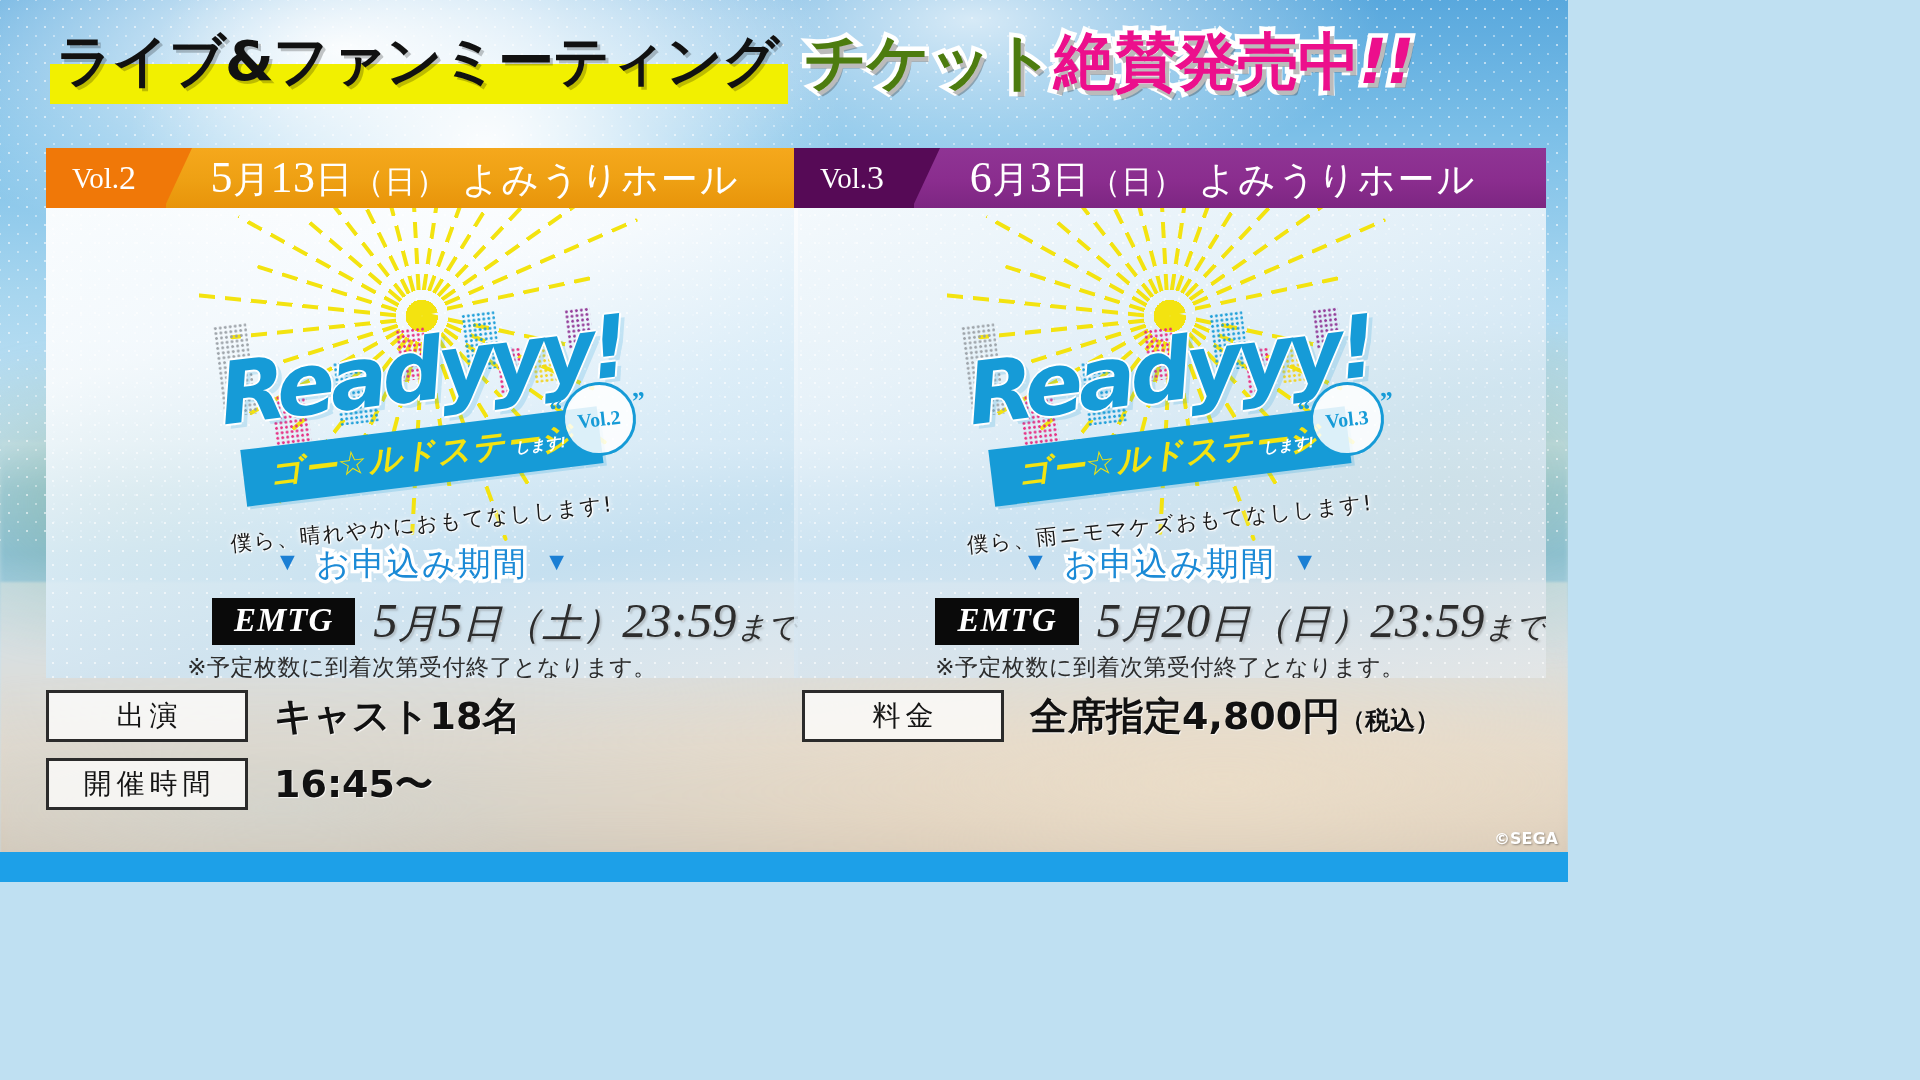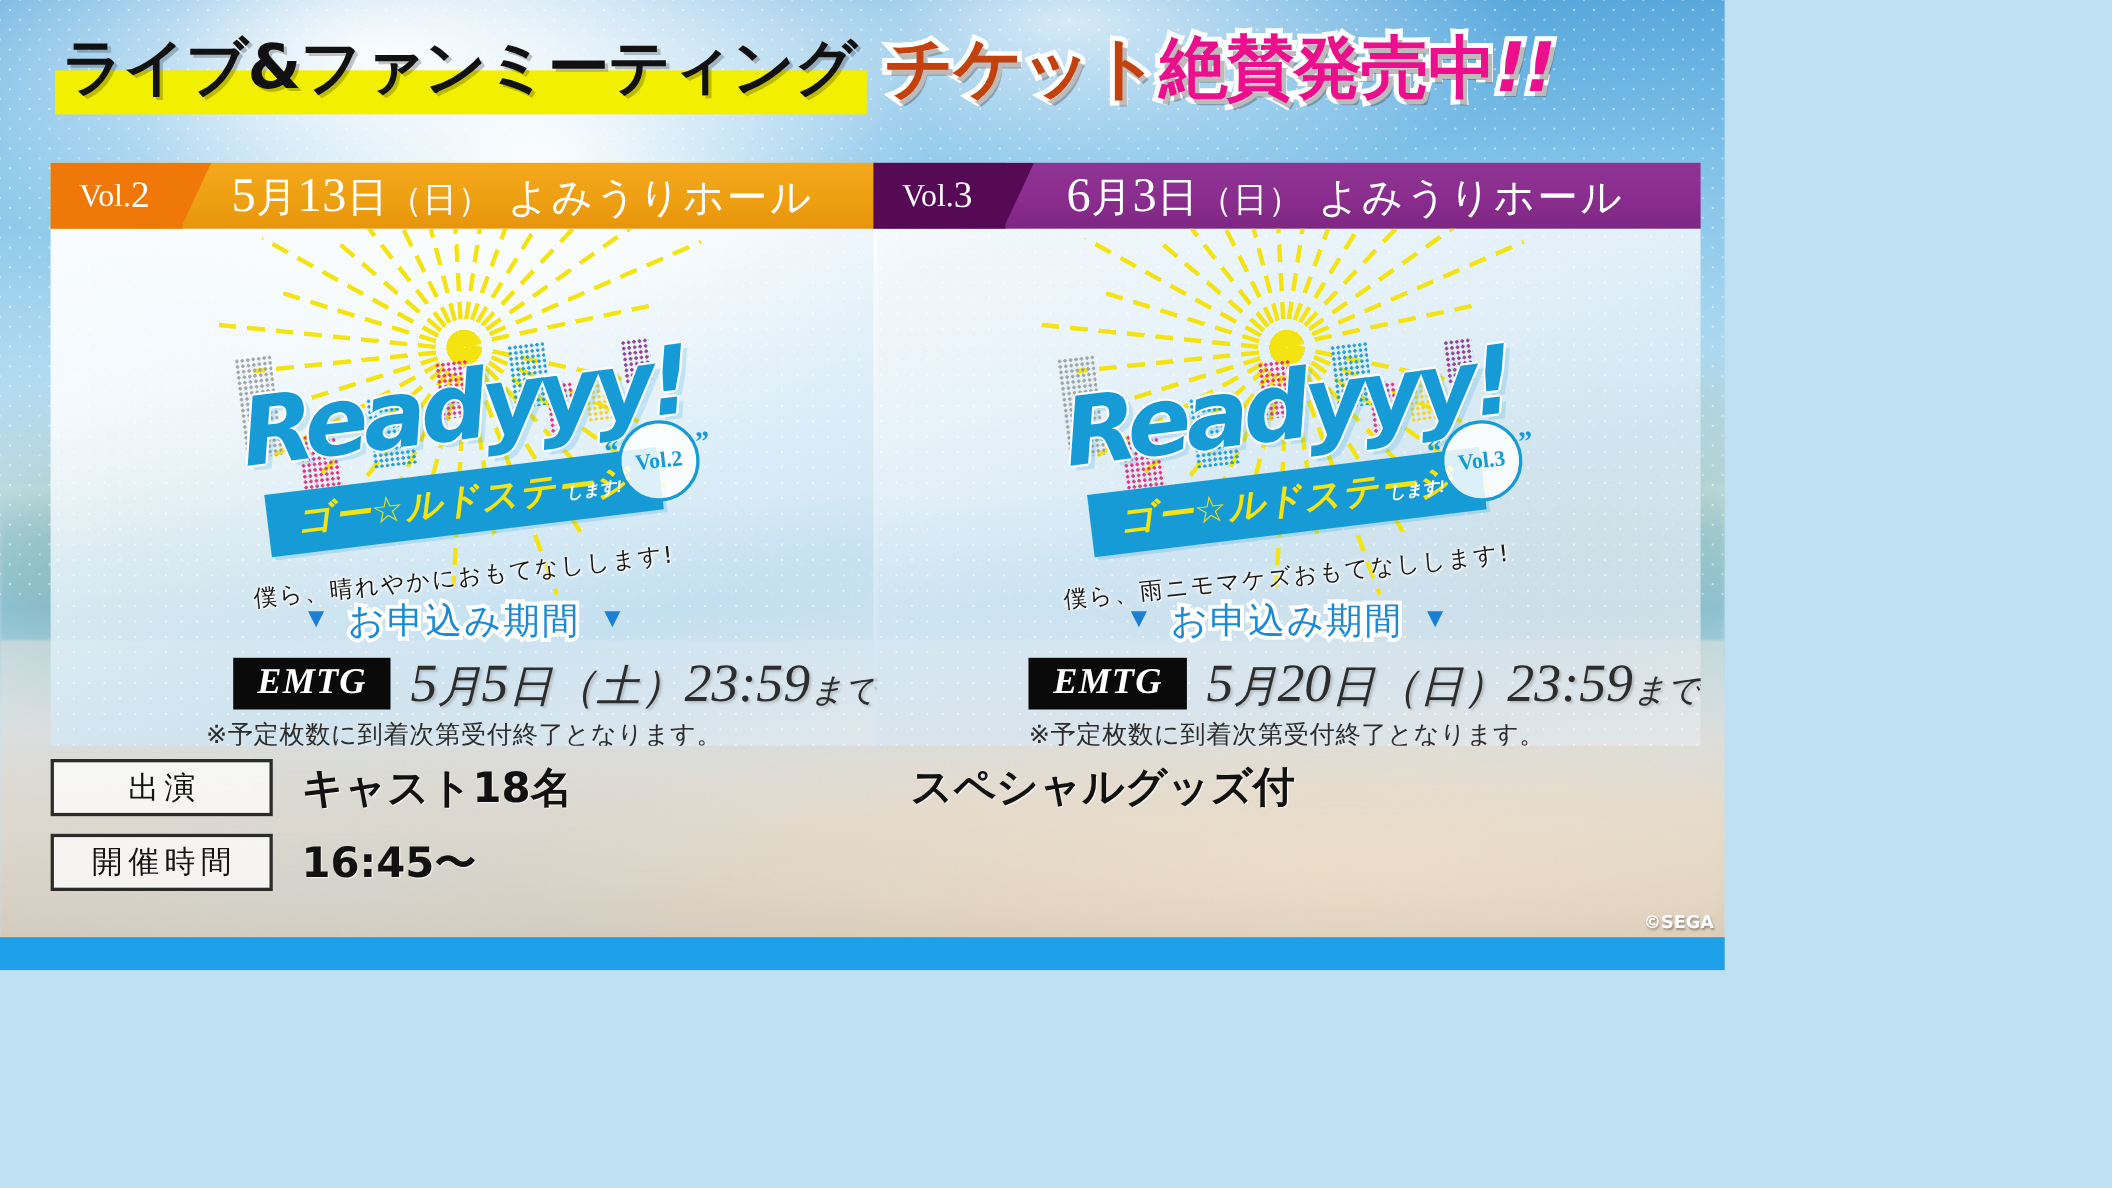--- a/index.html
+++ b/index.html
@@ -75,21 +75,21 @@
     font-weight:bold; font-size:56px; letter-spacing:-1px; color:#111;
     text-shadow:3px 3px 0 rgba(0,0,0,.22);
   }
   .hl-right { margin-left:26px; position:relative; z-index:2; }
   .hl-ticket, .hl-sale {
     font-family:"DejaVu Sans","Liberation Sans",sans-serif;
     font-weight:bold; font-size:62px; letter-spacing:-1px;
     -webkit-text-stroke:9px #fff; paint-order:stroke fill;
     text-shadow:4px 5px 0 rgba(60,60,60,.35);
   }
-  .hl-ticket { color:#c2410c;font-family:Liberation Serif, serif; }
+  .hl-ticket { color:#4d7c0f;font-family:Liberation Serif, serif; }
   .hl-sale   { color:#ec0f8c; }
   .hl-bang   { color:#ec0f8c; font-style:italic; }
 
   
   .panel { position:absolute; top:148px; width:752px; }
   #panel-vol2 { left:46px; }
   #panel-vol3 { left:794px; }
 
   .panel-banner {
     position:relative; height:60px; display:flex; align-items:center;
@@ -494,18 +494,23 @@
     <div class="info-value">キャスト18名</div>
   </div>
   <div class="info-row">
     <div class="info-label">開催時間</div>
     <div class="info-value">16:45〜</div>
   </div>
 </div>
 
 <div class="info-col" id="info-right">
   <div class="info-row">
-    <div class="info-value">スペシャルグッズ付</div>
+    <div class="info-label">料金</div>
+    <div class="info-value">
+      <span>全席指定4,800円</span><span class="tax">（税込）</span>
+    </div>
+  </div>
+  <div class="info-row">
   </div>
 </div>
 
 <div id="copyright">©SEGA</div>
 <div id="footer"></div>
 
 </body></html>

